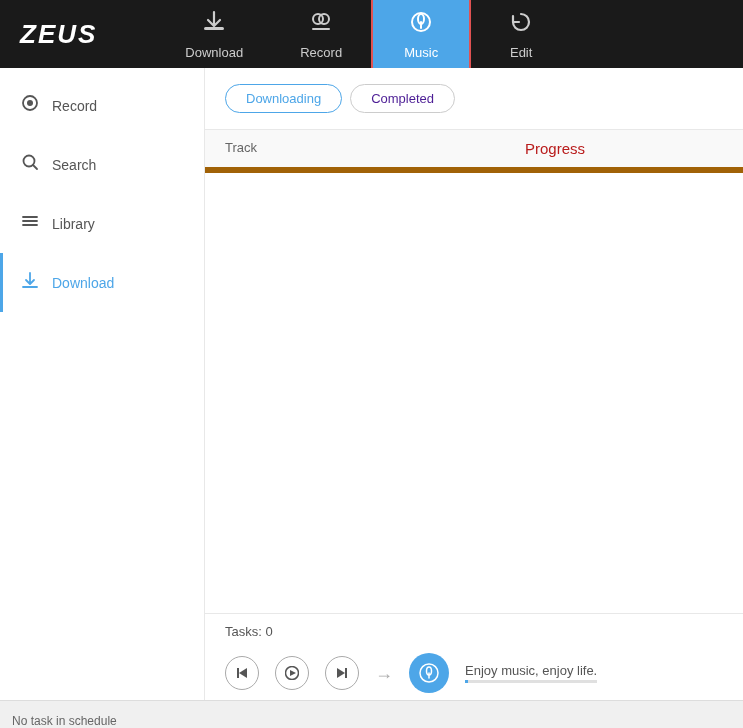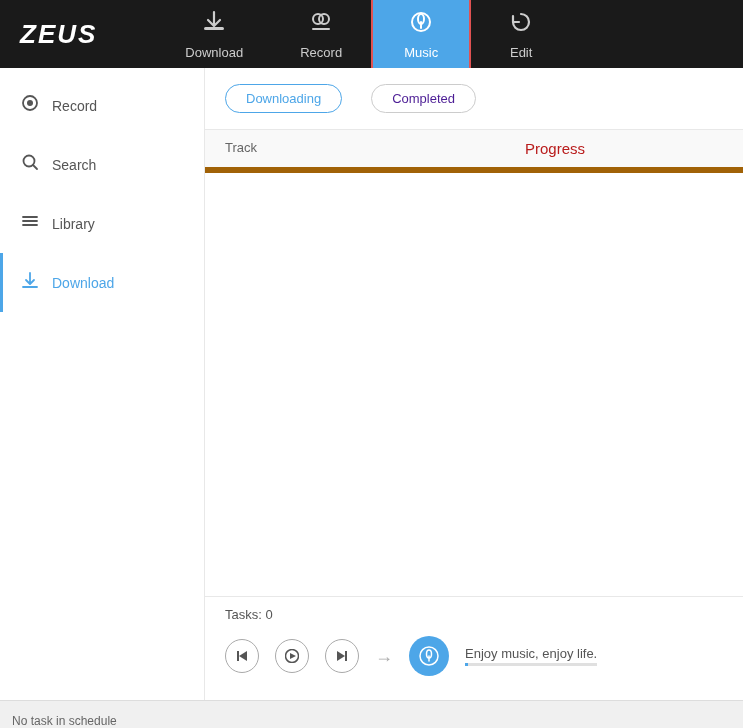--- a/index.html
+++ b/index.html
@@ -96,21 +96,21 @@
     .content-area {
       flex: 1;
       display: flex;
       flex-direction: column;
       background: white;
     }
 
     
     .tab-bar {
       display: flex;
-      gap: 29px;
+      gap: 8px;
       padding: 16px 20px;
       border-bottom: 1px solid #e8e8e8;
     }
     .tab-btn {
       padding: 6px 20px;
       border-radius: 20px;
       border: 1.5px solid #ccc;
       background: white;
       cursor: pointer;
       font-size: 13px;
@@ -144,21 +144,21 @@
 
     
     .table-body {
       flex: 1;
       overflow-y: auto;
     }
 
     
     .content-footer {
       border-top: 1px solid #e8e8e8;
-      padding: 10px 20px 18px;
+      padding: 10px 20px 1px;
     }
     .tasks-count {
       font-size: 13px;
       color: #555;
       margin-bottom: 8px;
     }
     .player-bar {
       display: flex;
       align-items: center;
       gap: 16px;

